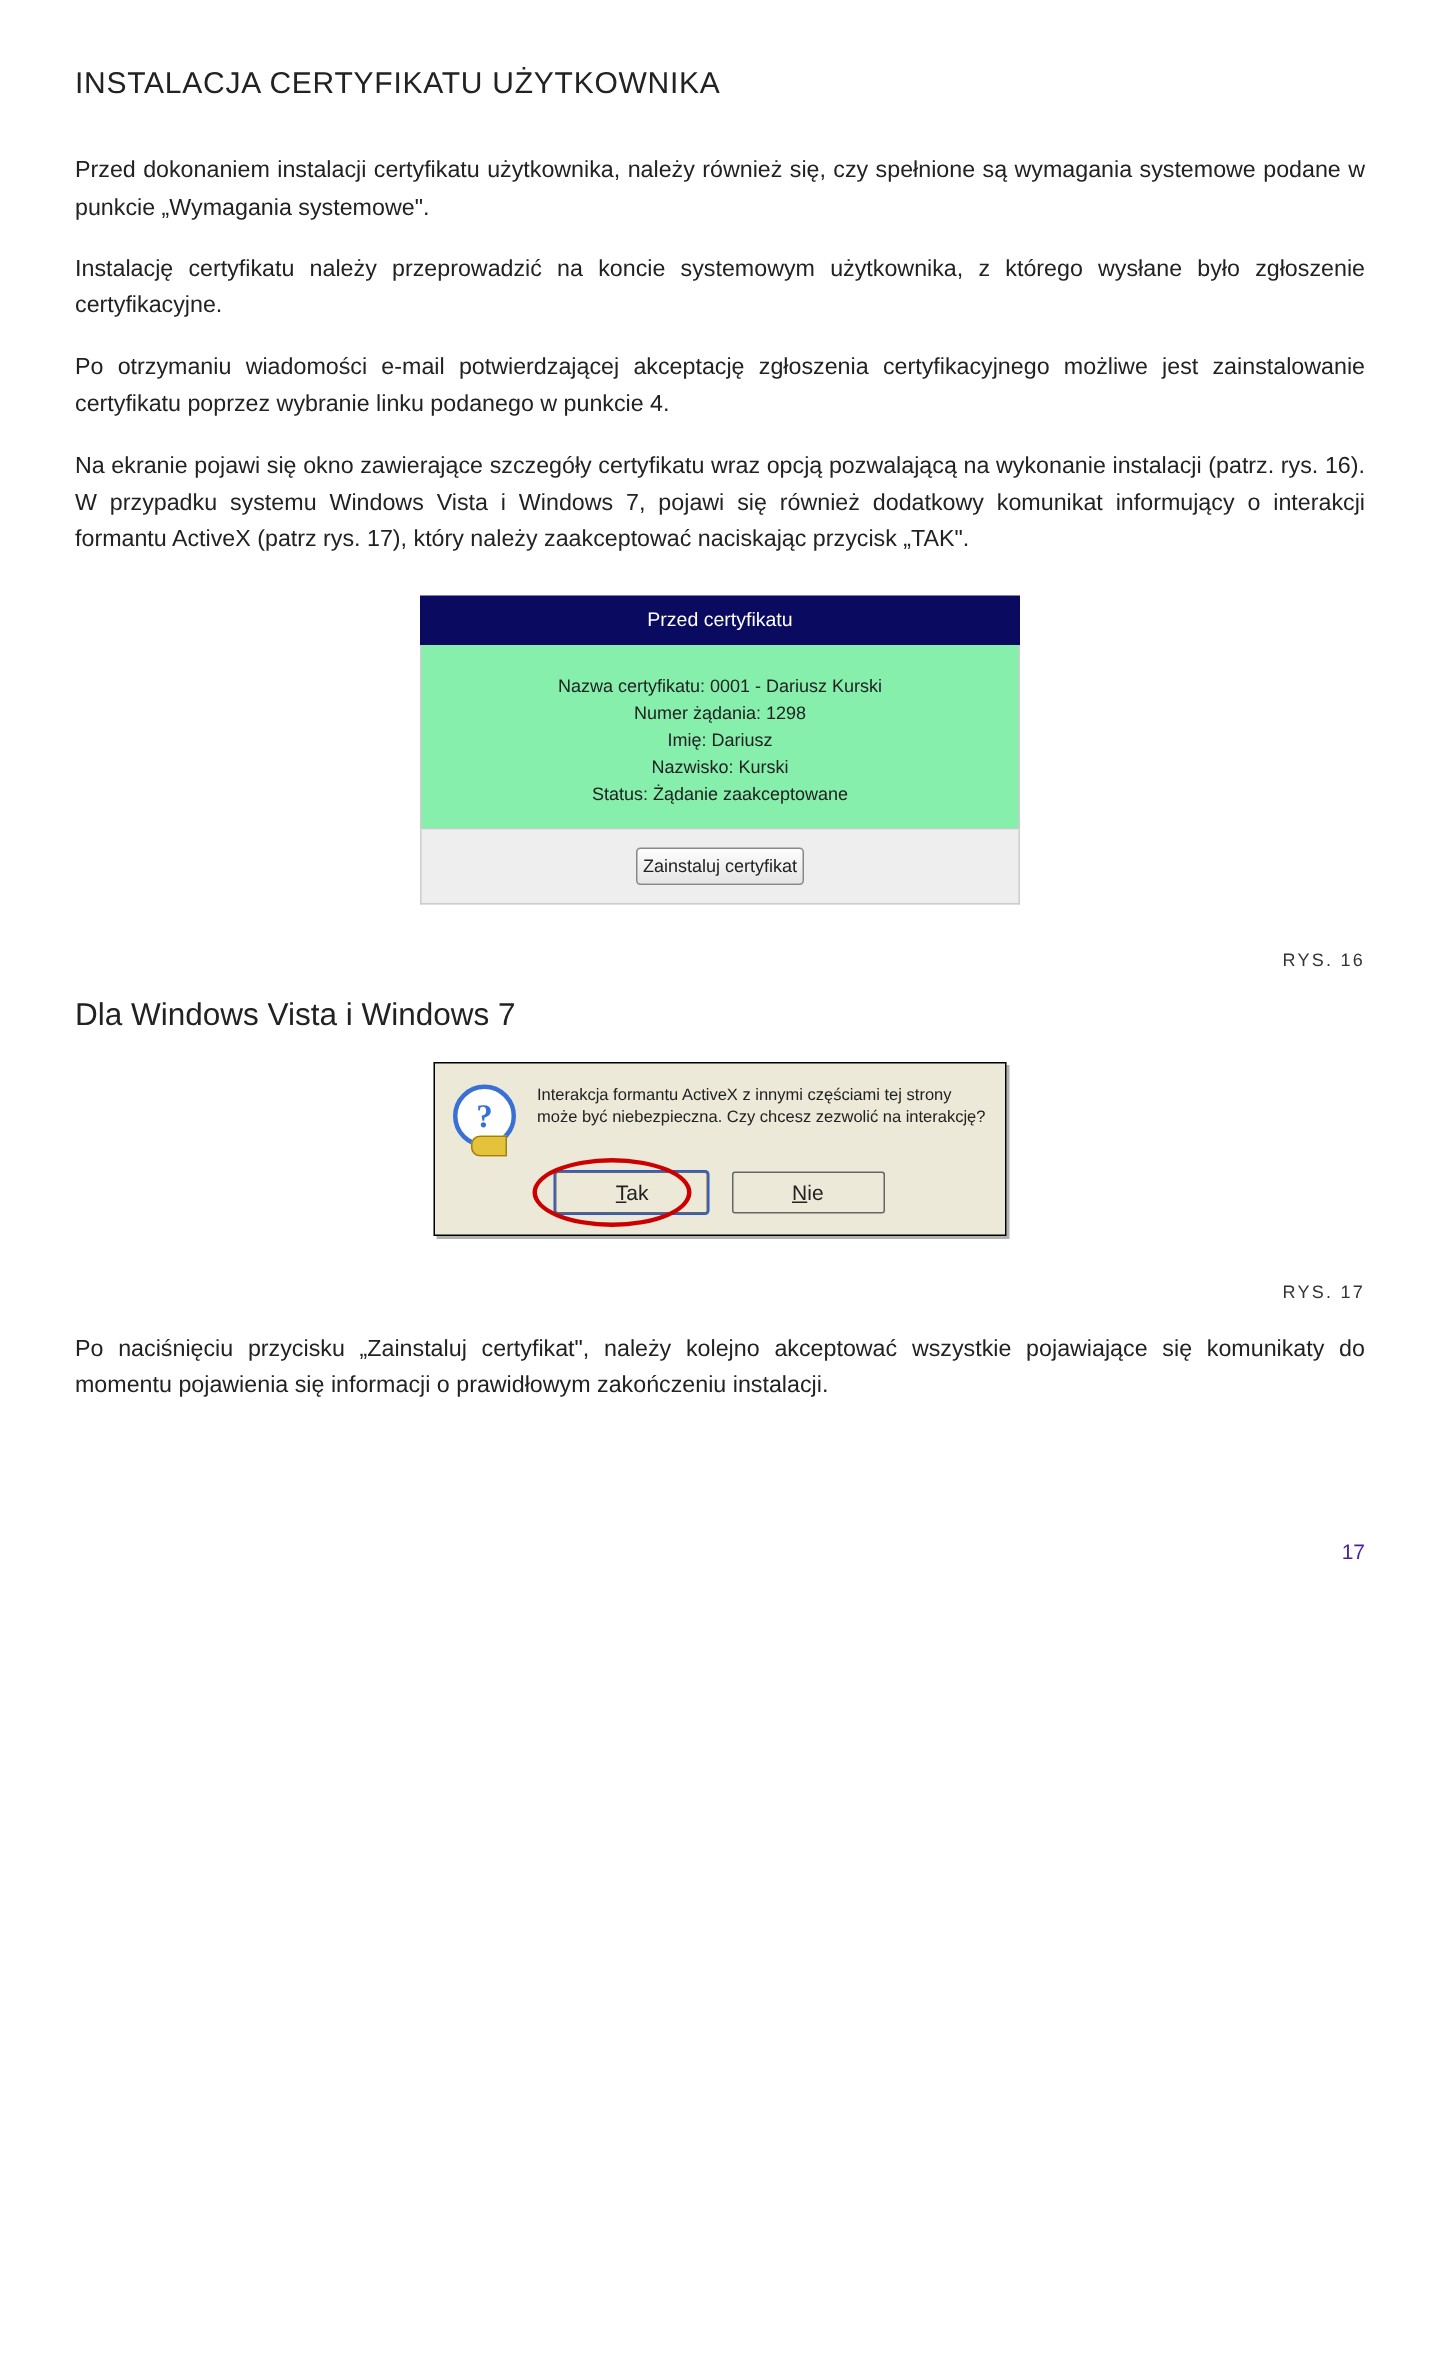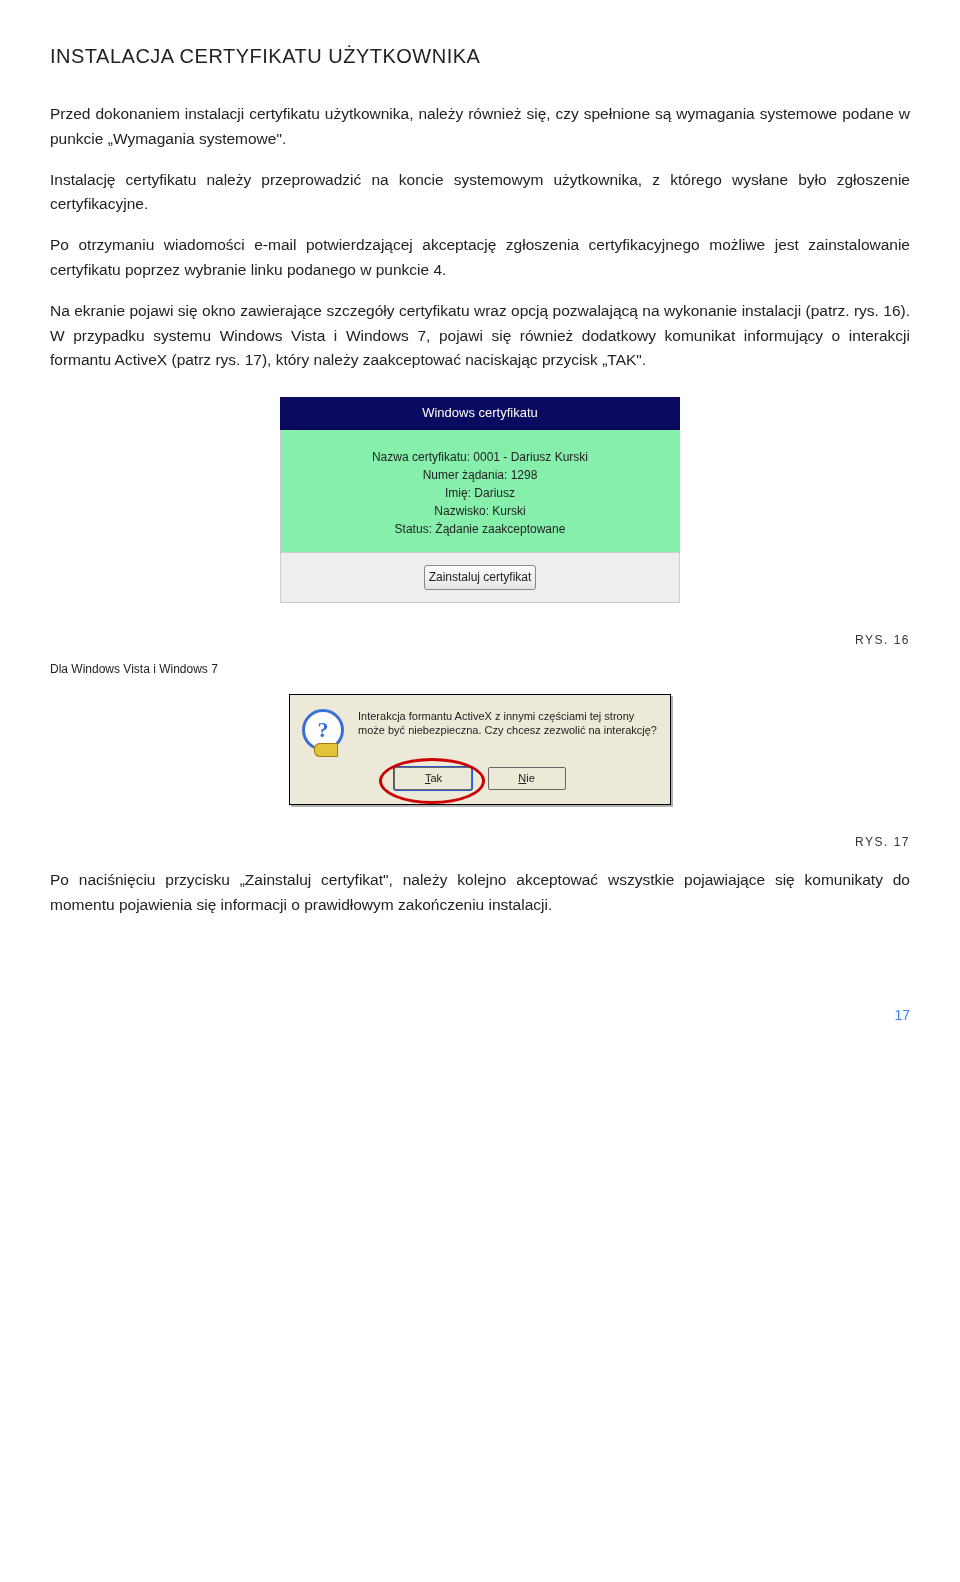--- a/index.html
+++ b/index.html
@@ -66,21 +66,21 @@
 
   .fig-caption {
     text-align: right;
     font-size: 12px;
     letter-spacing: 1.5px;
     margin: 28px 0 10px 0;
     color: #333;
   }
 
   .sub-heading {
-    font-size: 12px;
+    font-size: 21px;
     margin: 6px 0 14px 0;
   }
 
   
   .ie-dialog {
     width: 380px;
     margin: 0 auto;
     font-family: Tahoma, sans-serif;
     font-size: 11px;
     border: 1px solid #000;
@@ -133,61 +133,61 @@
     box-shadow: 0 0 0 1px #a07e10 inset;
   }
   .ie-text { line-height: 1.35; }
   .ie-buttons {
     text-align: center;
     padding: 8px 0 14px 0;
   }
   .ie-btn {
     display: inline-block;
     width: 76px;
-    padding: 2px 0;
+    padding: 2px 12px;
     background: #ece9d8;
     border: 1px solid #666;
     border-radius: 2px;
     margin: 0 6px;
     font-family: Tahoma, sans-serif;
-    font-size: 11px;
+    font-size: 14px;
     cursor: pointer;
     position: relative;
   }
   .ie-btn.def { box-shadow: 0 0 0 1px #2a5bd7; }
   .tak-circle {
     position: absolute;
     left: -16px; top: -10px;
     width: 100px; height: 40px;
     border: 3px solid #c00;
     border-radius: 50%;
     pointer-events: none;
   }
   u.mn { text-decoration: underline; }
 
   .page-number {
     position: absolute;
     right: 50px;
     font-size: 14px;
-    color: #3b82f6;
+    color: #4c1d95;
     margin-top: 70px;
   }
 </style>
 </head>
 <body>
 
 <h2 class="page-heading">INSTALACJA CERTYFIKATU UŻYTKOWNIKA</h2>
 
 <p class="body">Przed dokonaniem instalacji certyfikatu użytkownika, należy również się, czy spełnione są wymagania systemowe podane w punkcie „Wymagania systemowe".</p>
 <p class="body">Instalację certyfikatu należy przeprowadzić na koncie systemowym użytkownika, z którego wysłane było zgłoszenie certyfikacyjne.</p>
 <p class="body">Po otrzymaniu wiadomości e-mail potwierdzającej akceptację zgłoszenia certyfikacyjnego możliwe jest zainstalowanie certyfikatu poprzez wybranie linku podanego w punkcie 4.</p>
 <p class="body">Na ekranie pojawi się okno zawierające szczegóły certyfikatu wraz opcją pozwalającą na wykonanie instalacji (patrz. rys. 16). W przypadku systemu Windows Vista i Windows 7, pojawi się również dodatkowy komunikat informujący o interakcji formantu ActiveX (patrz rys. 17), który należy zaakceptować naciskając przycisk „TAK".</p>
 
 <div class="cert-panel">
-  <div class="cert-titlebar">Windows certyfikatu</div>
+  <div class="cert-titlebar">Przed certyfikatu</div>
   <div class="cert-body">
     <div>Nazwa certyfikatu: 0001 - Dariusz Kurski</div>
     <div>Numer żądania: 1298</div>
     <div>Imię: Dariusz</div>
     <div>Nazwisko: Kurski</div>
     <div>Status: Żądanie zaakceptowane</div>
   </div>
   <div class="cert-button-row">
     <span class="win-btn">Zainstaluj certyfikat</span>
   </div>

